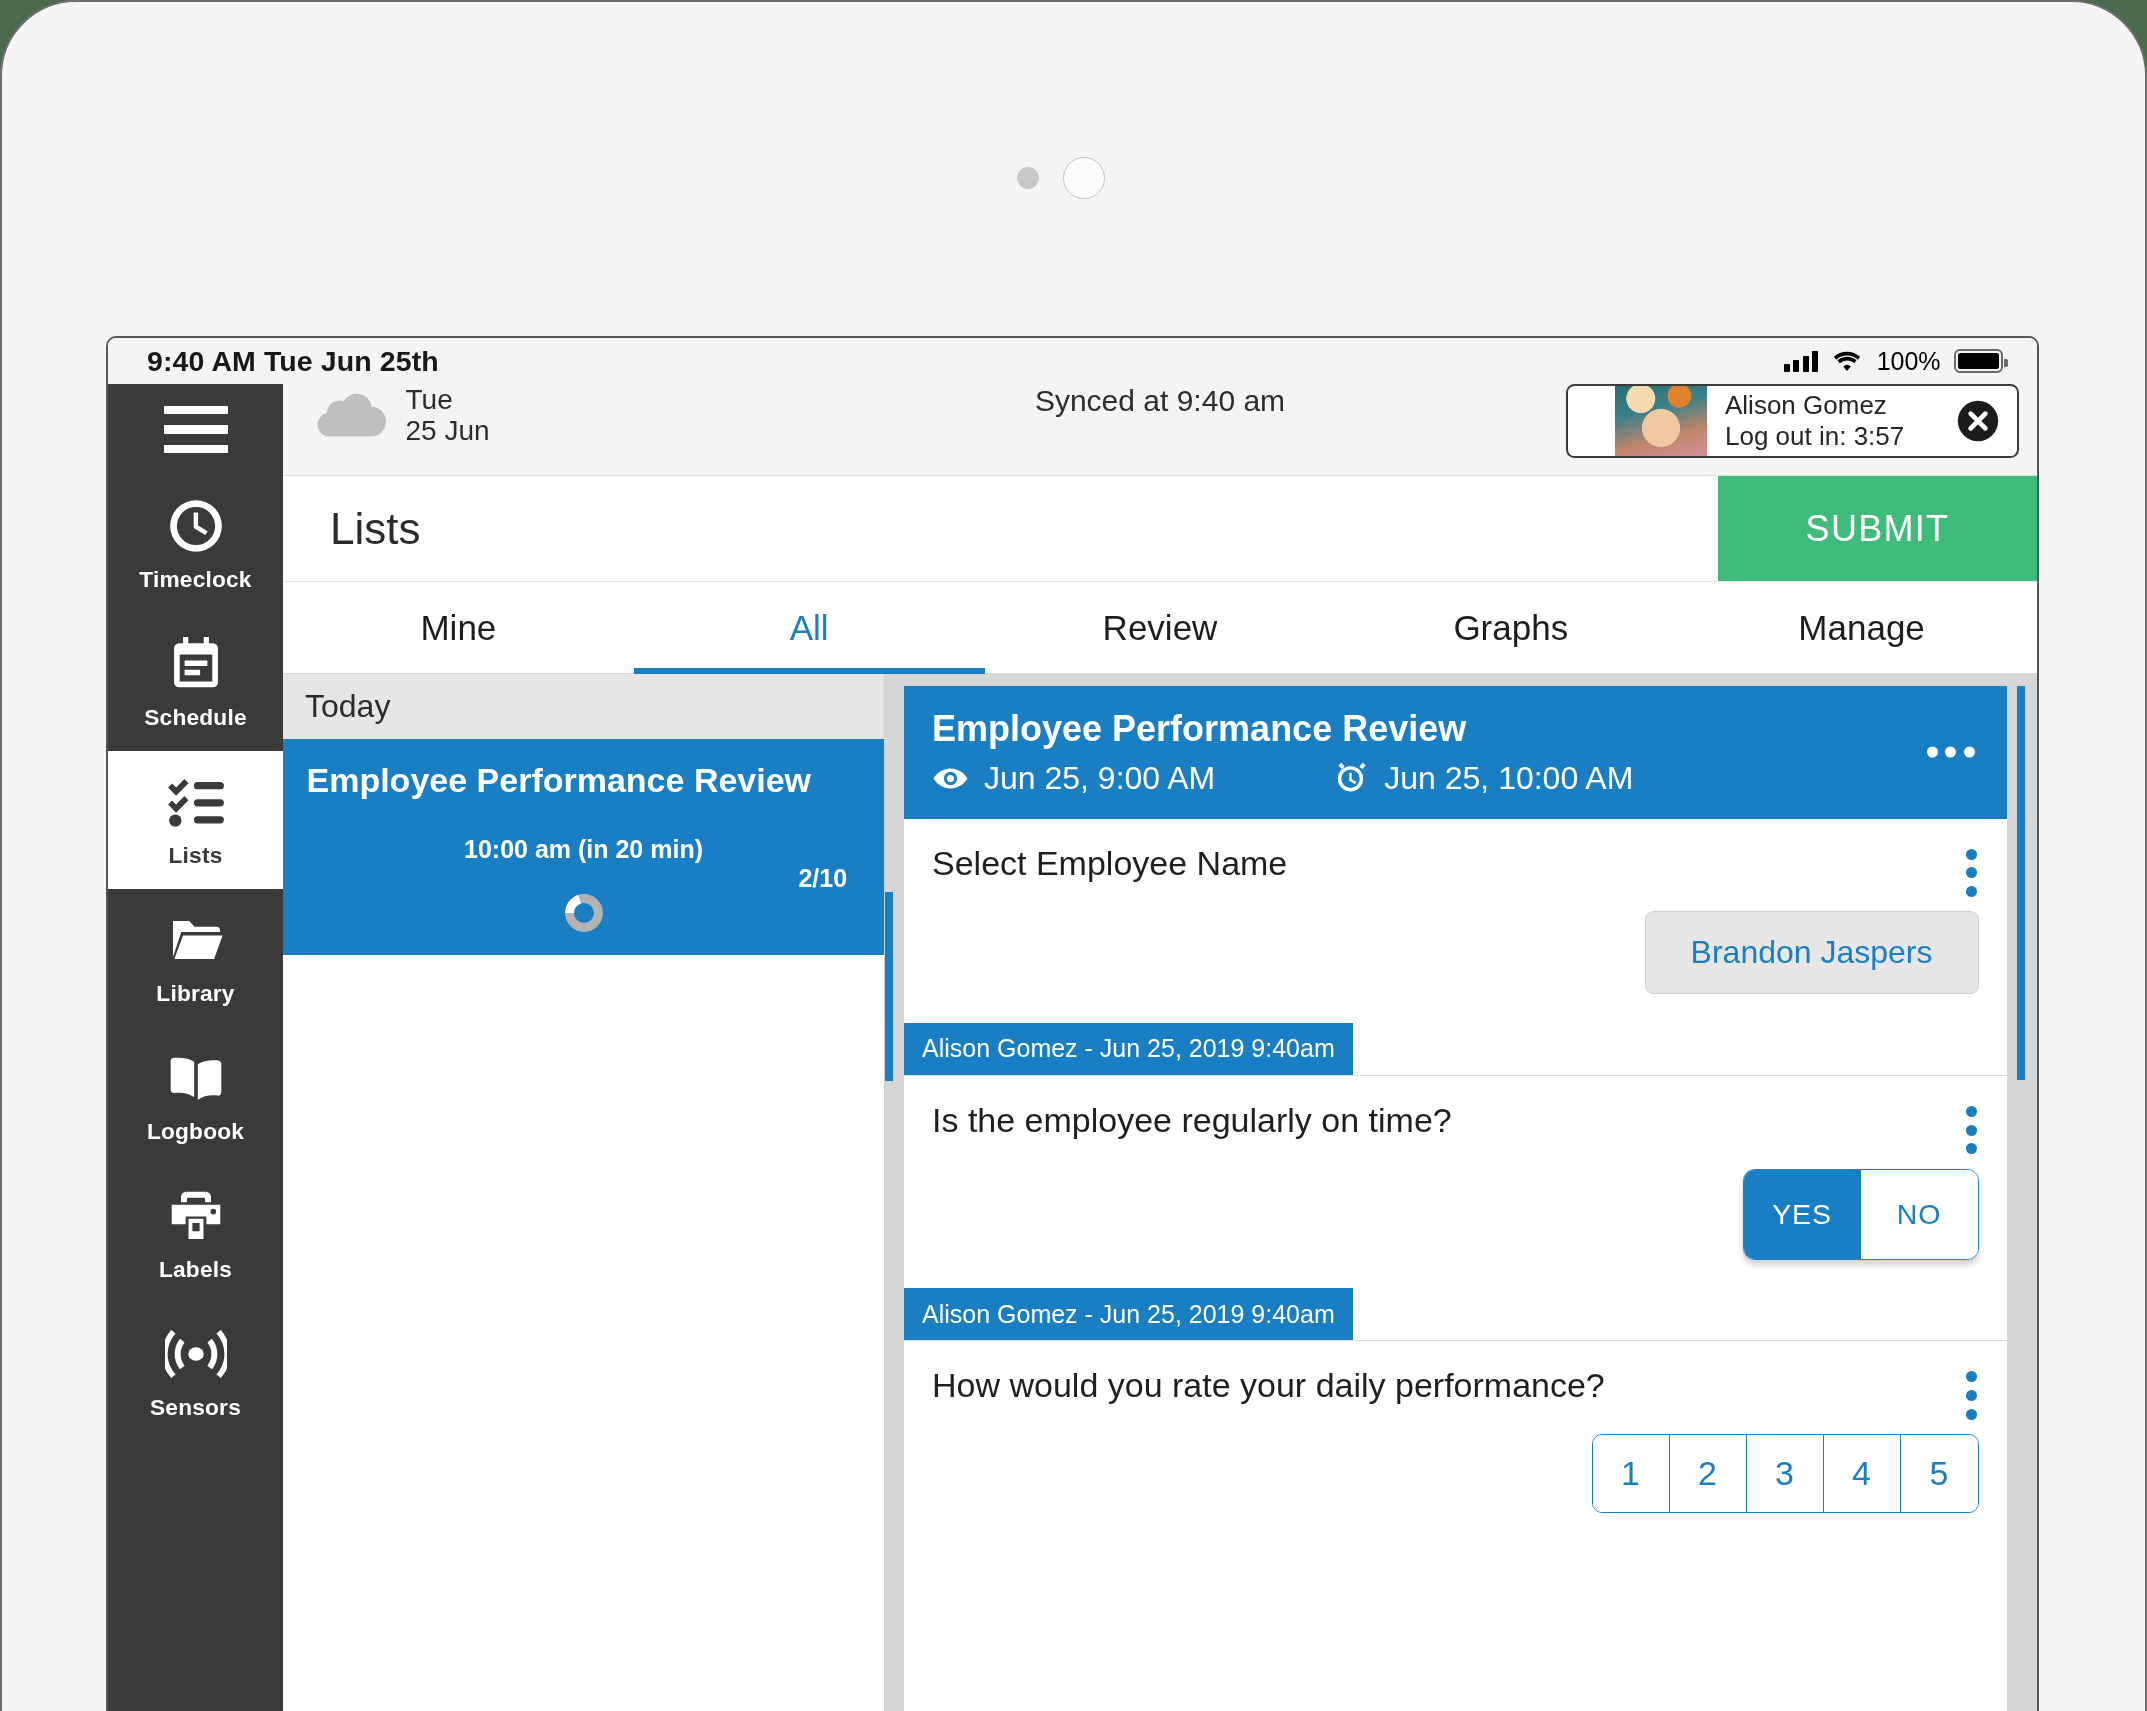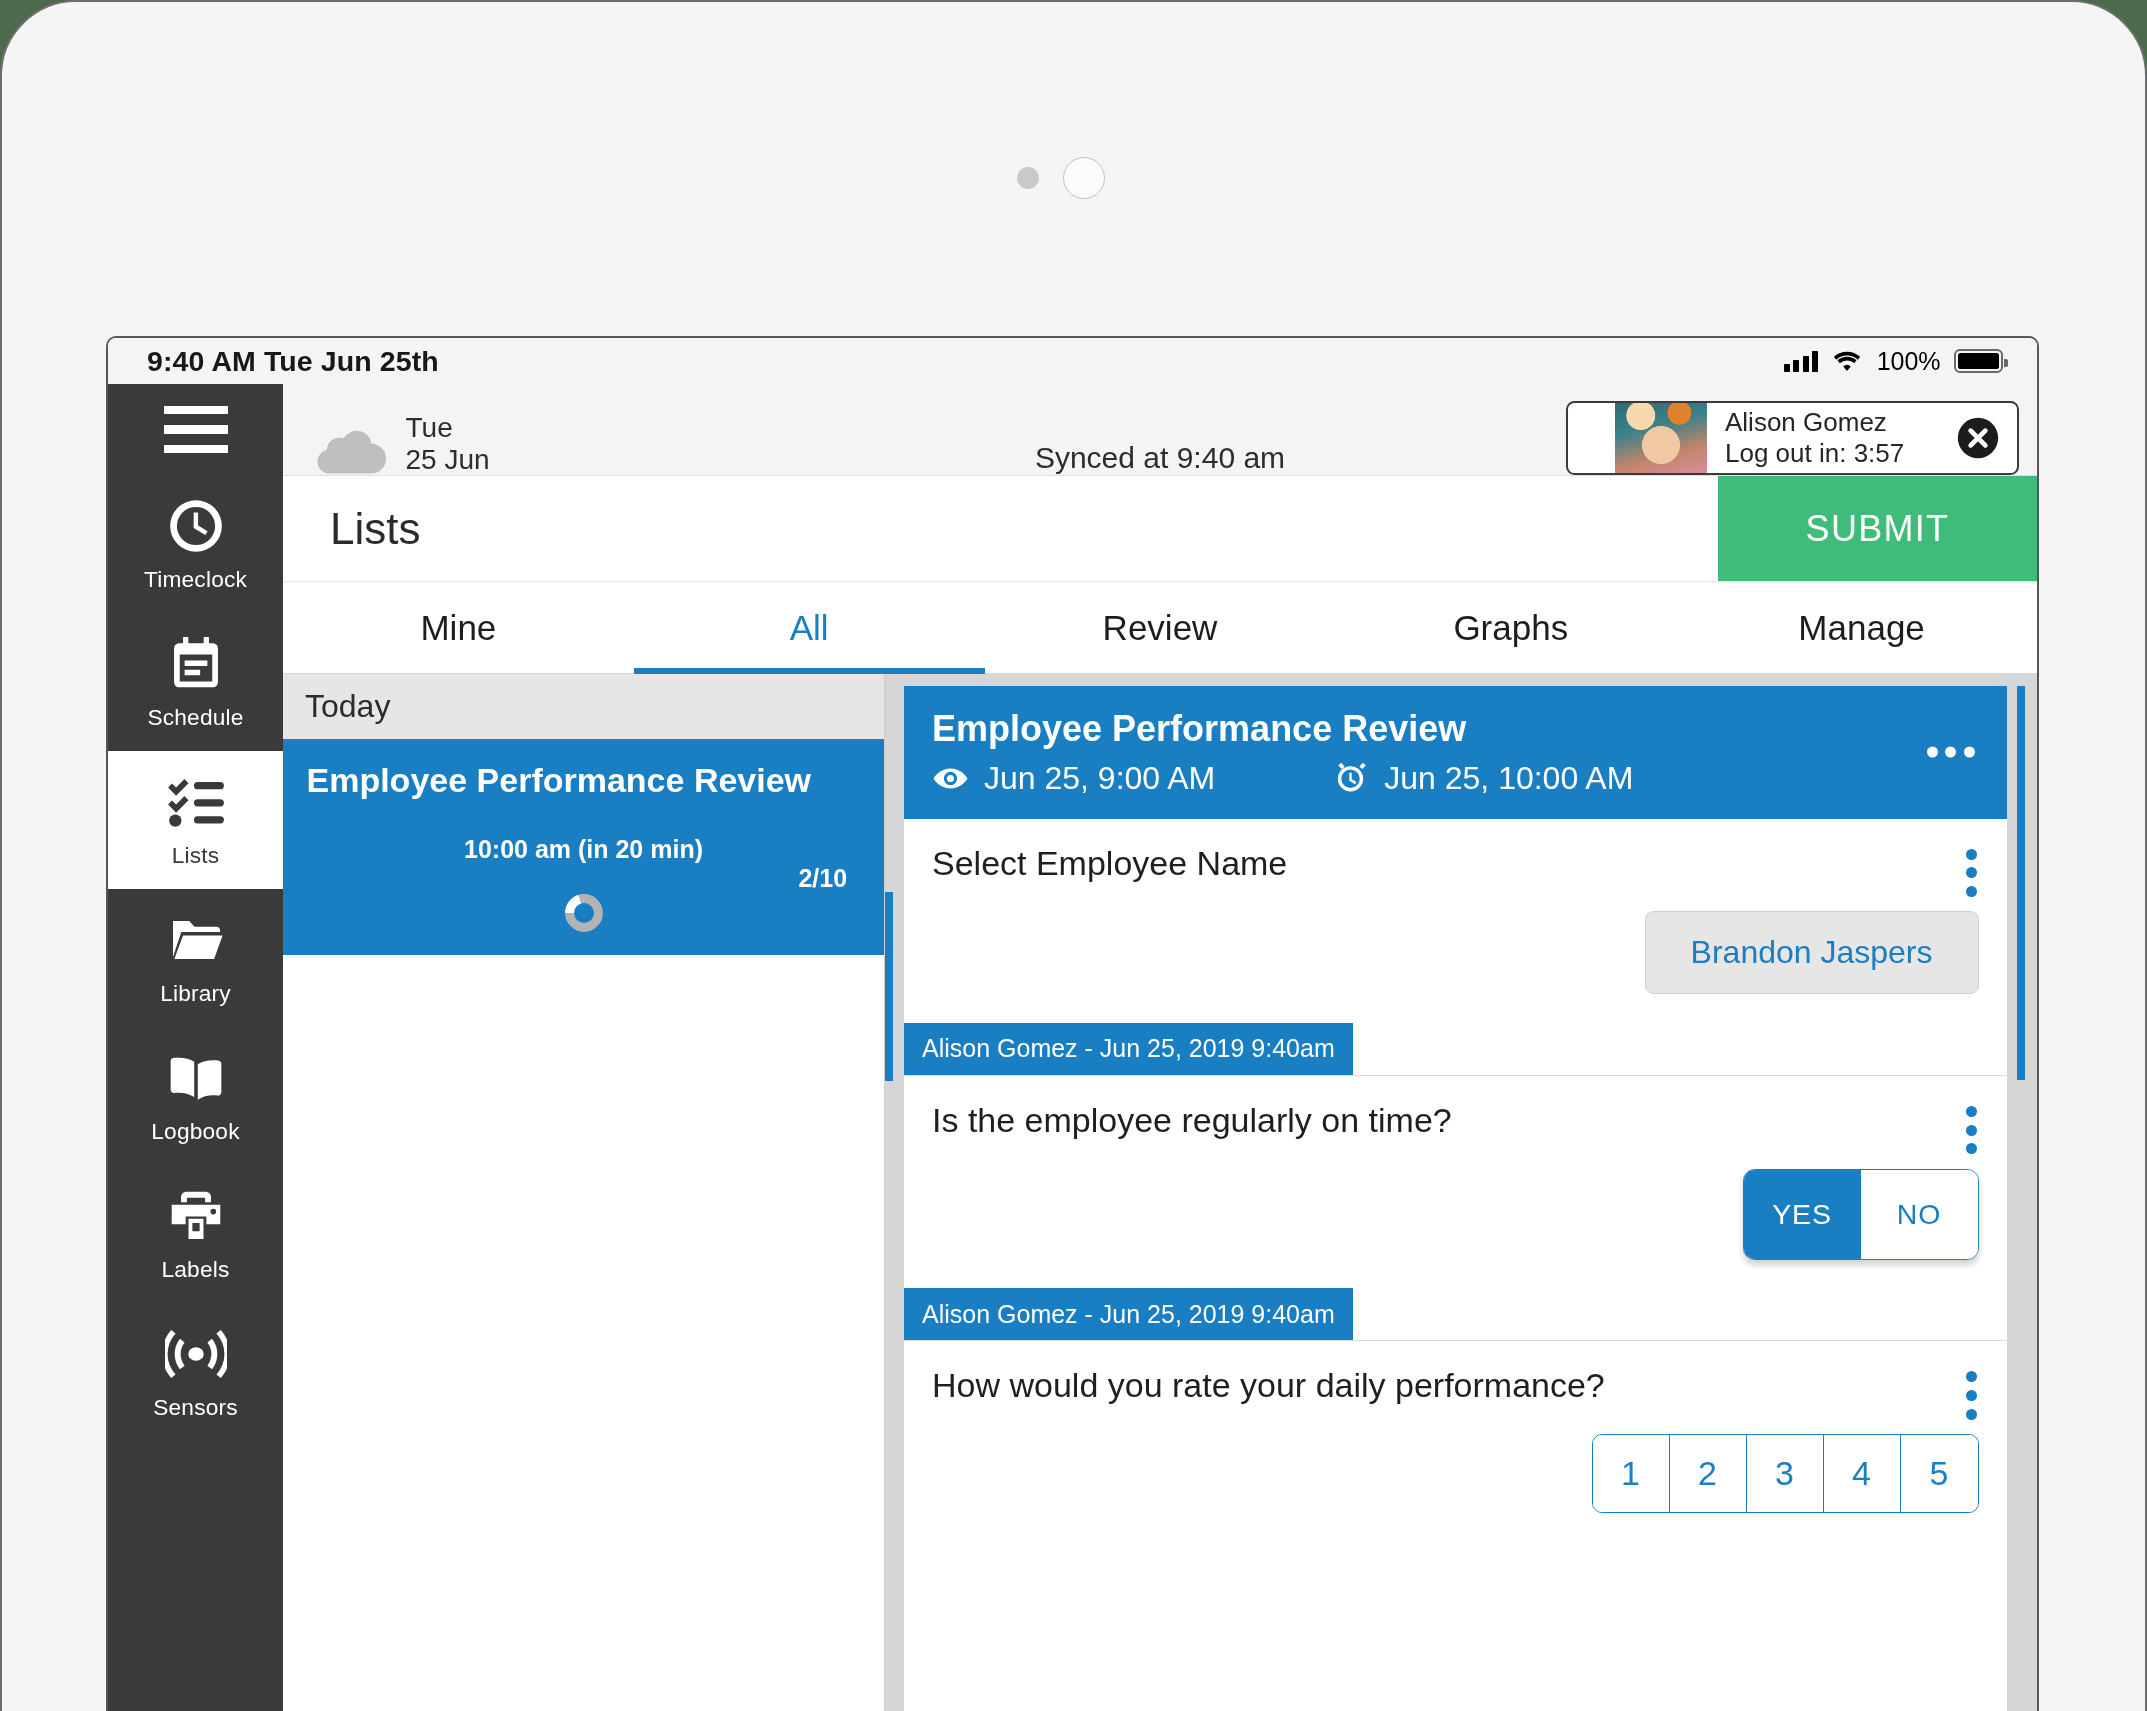--- a/index.html
+++ b/index.html
@@ -83,31 +83,31 @@
     height:91px; display:flex; flex-direction:column;
     justify-content:center; align-items:center; gap:11px;
   }
   #hamburger span{ display:block; width:64px; height:8.4px; background:#fff; border-radius:0.8px;}
   .nav-item{
     height:138px;
     display:flex; flex-direction:column; align-items:center; justify-content:center;
     gap:8.4px; color:#fff; text-decoration:none;
   }
   .nav-item.active{ background:#fff; color:#3a3a3a; }
-  .nav-item .nav-label{ font-size:22.7px; font-weight:normal; letter-spacing:0.2px;}
+  .nav-item .nav-label{ font-size:22.7px; font-weight:bold; letter-spacing:0.2px;}
   .nav-icon{ width:62px; height:62px; display:block; }
   .nav-icon svg{ width:100%; height:100%; fill:currentColor; display:block;}
 
   
   #main{ flex:1; display:flex; flex-direction:column; min-width:0;}
 
   
   #sync-bar{
     height:92px; background:#f4f4f4;
-    display:flex; align-items:flex-end;
+    display:flex; align-items:flex-start;
     border-bottom:0.8px solid #e0e0e0;
     padding-left:30px; padding-right:18.5px;
     position:relative;
   }
   #cloud-icon{ width:74px; height:54px; color:#bfbfbf; flex:0 0 auto;}
   #cloud-icon svg{ width:100%; height:100%; fill:currentColor; display:block;}
   #sync-date{
     margin-left:18.5px; line-height:1.12; color:#2d2d2d; font-size:28px; font-weight:300;
   }
   #sync-status{

